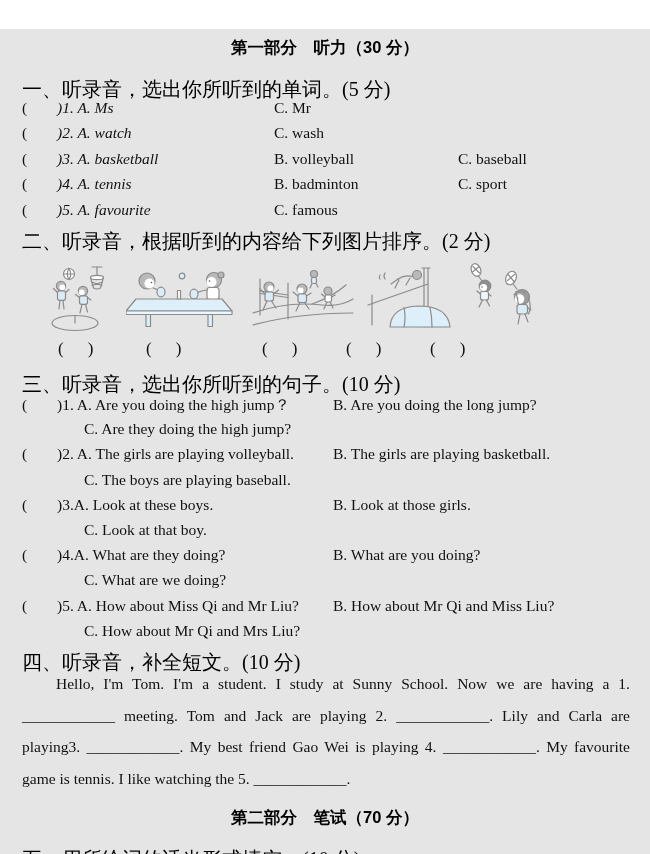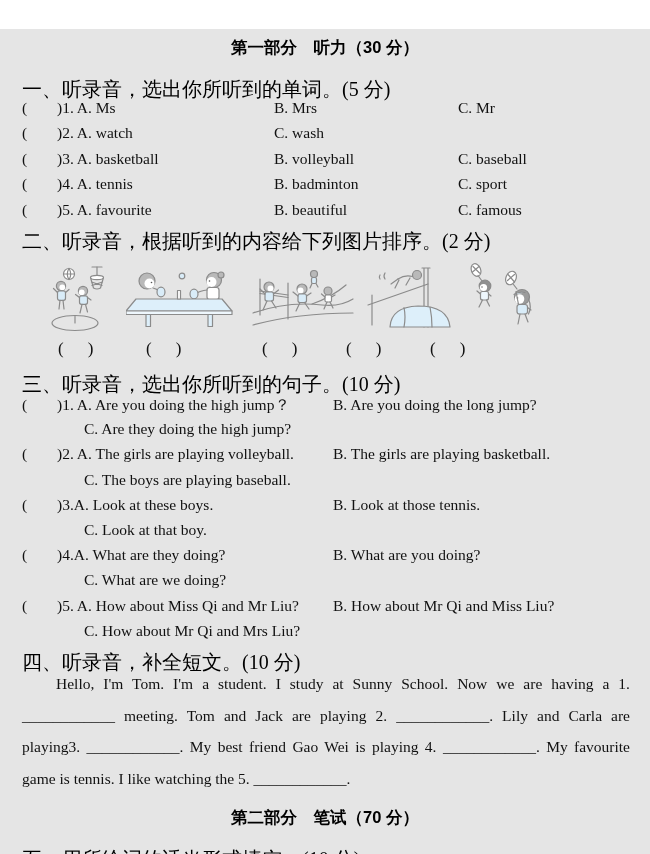--- a/index.html
+++ b/index.html
@@ -20,21 +20,21 @@
     font-weight:bold;font-size:16.5px;color:#000;
   }
   .sec-head{
     position:absolute;left:22px;right:20px;
     font-size:20px;color:#000;white-space:nowrap;
   }
   
   .rows{position:absolute;left:22px;right:18px;}
   .mc-row{display:flex;align-items:baseline;height:25.4px;}
   .br{width:35px;flex:0 0 35px;}
-  .colA{width:217px;flex:0 0 217px;}
+  .colA{width:217px;flex:0 0 217px;font-style:italic;}
   .colB{width:184px;flex:0 0 184px;}
   .colC{flex:1;}
   
   .pics{position:absolute;left:0;top:228px;width:650px;height:112px;}
   .pic{position:absolute;}
   .pp{position:absolute;top:82px;font-size:17px;}
   .ppgap{display:inline-block;width:24px;}
   
   .s3-line1{display:flex;align-items:baseline;height:25.2px;}
   .s3a{width:276px;flex:0 0 276px;}
@@ -52,21 +52,20 @@
 
 <div class="page">
 
   <div class="part-title" style="top:8px">第一部分　听力（30 分）</div>
 
   <div class="sec-head" style="top:47px">一、听录音，选出你所听到的单词。(5 分)</div>
   <div class="rows" style="top:70px">
     <div class="mc-row">
       <span class="br">(</span>
       <span class="colA">)1. A. Ms</span>
-      <span class="colB">B. Mrs</span>
       <span class="colC">C. Mr</span>
     </div>
     <div class="mc-row">
       <span class="br">(</span>
       <span class="colA">)2. A. watch</span>
       <span class="colC">C. wash</span>
     </div>
     <div class="mc-row">
       <span class="br">(</span>
       <span class="colA">)3. A. basketball</span>
@@ -75,21 +74,20 @@
     </div>
     <div class="mc-row">
       <span class="br">(</span>
       <span class="colA">)4. A. tennis</span>
       <span class="colB">B. badminton</span>
       <span class="colC">C. sport</span>
     </div>
     <div class="mc-row">
       <span class="br">(</span>
       <span class="colA">)5. A. favourite</span>
-      <span class="colB">B. beautiful</span>
       <span class="colC">C. famous</span>
     </div>
   </div>
 
   <div class="sec-head" style="top:199px">二、听录音，根据听到的内容给下列图片排序。(2 分)</div>
 
   <div class="pics">
 
     <div class="pic" style="left:50px;top:8px">
       <svg width="58" height="68" viewBox="0 0 58 68">
@@ -230,21 +228,21 @@
         <span class="br">(</span>
         <span class="s3a">)2. A. The girls are playing volleyball.</span>
         <span class="s3b">B. The girls are playing basketball.</span>
       </div>
       <div class="s3-line2">C. The boys are playing baseball.</div>
     </div>
     <div>
       <div class="s3-line1">
         <span class="br">(</span>
         <span class="s3a">)3.A. Look at these boys.</span>
-        <span class="s3b">B. Look at those tennis.</span>
+        <span class="s3b">B. Look at those girls.</span>
       </div>
       <div class="s3-line2">C. Look at that boy.</div>
     </div>
     <div>
       <div class="s3-line1">
         <span class="br">(</span>
         <span class="s3a">)4.A. What are they doing?</span>
         <span class="s3b">B. What are you doing?</span>
       </div>
       <div class="s3-line2">C. What are we doing?</div>

